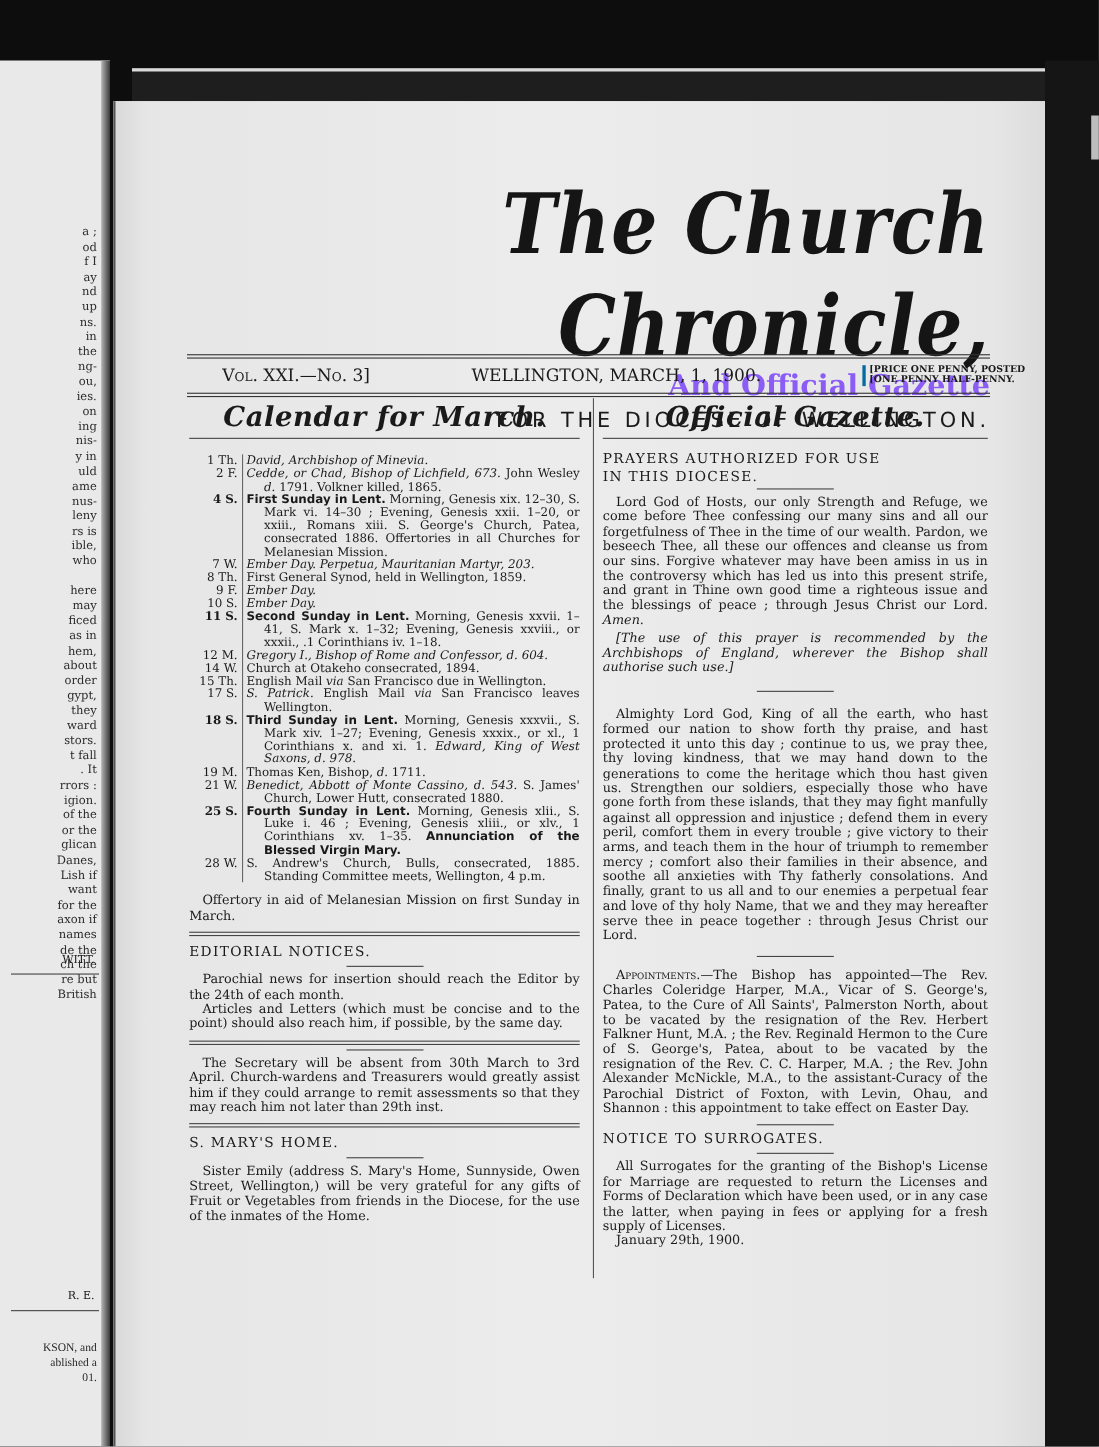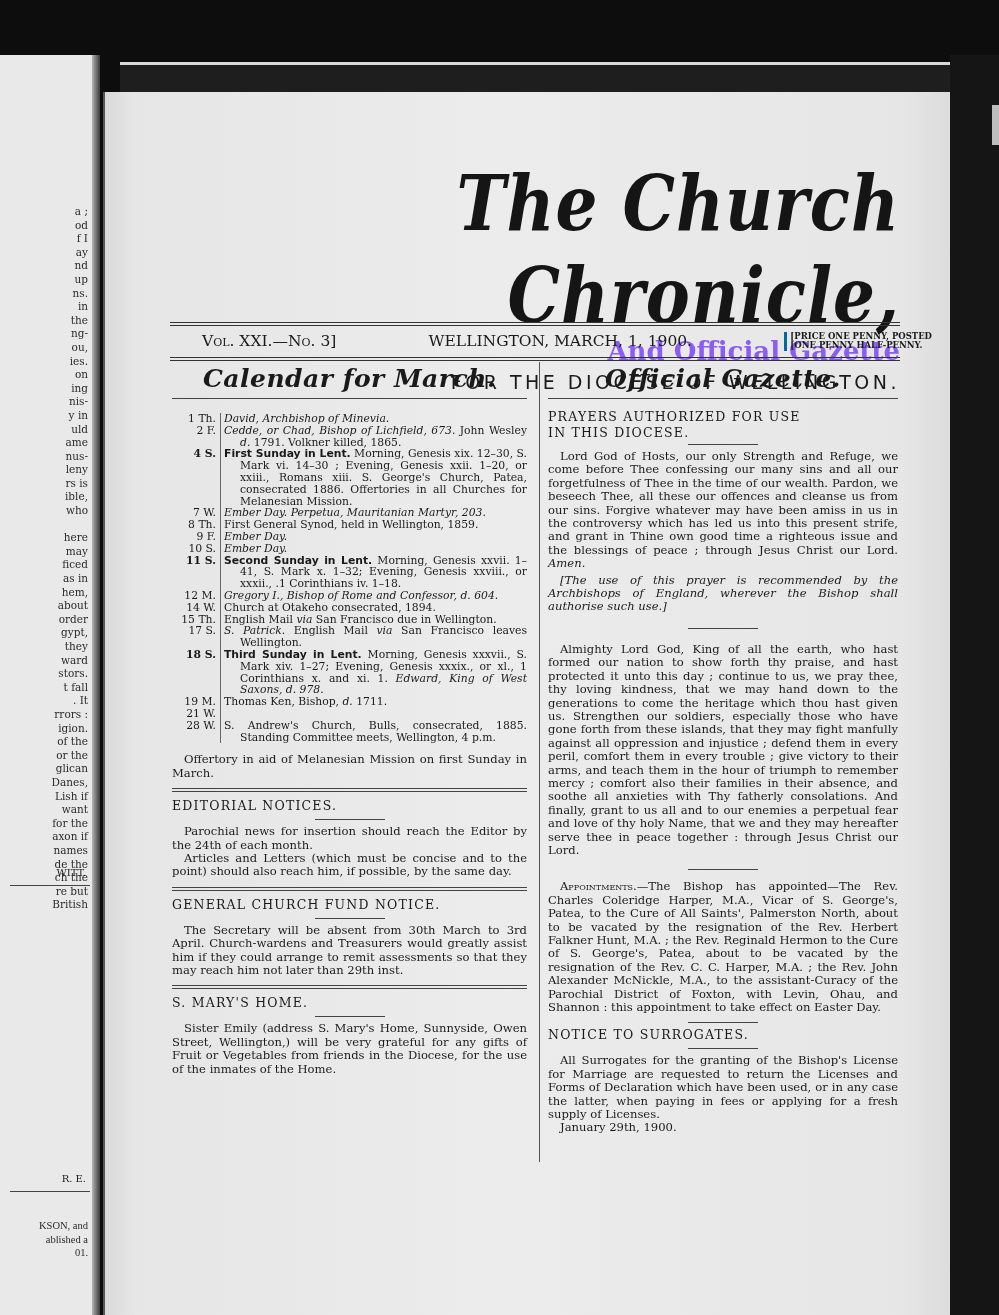--- a/index.html
+++ b/index.html
@@ -276,36 +276,44 @@
         </div>
       </div>
       <div class="cal-row">
         <div class="cal-date">19 M.</div>
         <div class="cal-text">
           <span class="hang"><span>Thomas Ken, Bishop, </span><span class="it">d.</span><span> 1711.</span></span>
         </div>
       </div>
       <div class="cal-row">
         <div class="cal-date">21 W.</div>
+        <div class="cal-text">
+          <span class="hang"><span class="it">Benedict, Abbott of Monte Cassino, d. 543.</span><span> S. James' Church, Lower Hutt, consecrated 1880.</span></span>
+        </div>
+      </div>
+      <div class="cal-row">
+        <div class="cal-date sun">25 S.</div>
+        <div class="cal-text">
+          <span class="hang"><span class="b">Fourth Sunday in Lent.</span><span> Morning, Genesis xlii., S. Luke i. 46 ; Evening, Genesis xliii., or xlv., 1 Corinthians xv. 1–35. </span><span class="b">Annunciation of the Blessed Virgin Mary.</span></span>
+        </div>
       </div>
       <div class="cal-row">
         <div class="cal-date">28 W.</div>
         <div class="cal-text">
           <span class="hang"><span>S. Andrew's Church, Bulls, consecrated, 1885. Standing Committee meets, Wellington, 4 p.m.</span></span>
         </div>
       </div>
     </div>
   <p class="para" style="margin-top:10px;">Offertory in aid of Melanesian Mission on first Sunday in March.</p>
   <div class="double-rule"></div>
   <div class="section-head">EDITORIAL NOTICES.</div>
   <div class="short-rule"></div>
   <p class="para">Parochial news for insertion should reach the Editor by the 24th of each month.</p>
   <p class="para">Articles and Letters (which must be concise and to the point) should also reach him, if possible, by the same day.</p>
   <div class="double-rule"></div>
-  <div class="section-head">GENERAL CHURCH FUND NOTICE.</div>
   <div class="short-rule"></div>
   <p class="para">The Secretary will be absent from 30th March to 3rd April. Church-wardens and Treasurers would greatly assist him if they could arrange to remit assessments so that they may reach him not later than 29th inst.</p>
   <div class="double-rule"></div>
   <div class="section-head">S. MARY'S HOME.</div>
   <div class="short-rule"></div>
   <p class="para">Sister Emily (address S. Mary's Home, Sunnyside, Owen Street, Wellington,) will be very grateful for any gifts of Fruit or Vegetables from friends in the Diocese, for the use of the inmates of the Home.</p>
 </div>
 
 <div class="col right">
   <div class="blackletter-head">Official Gazette.</div>

